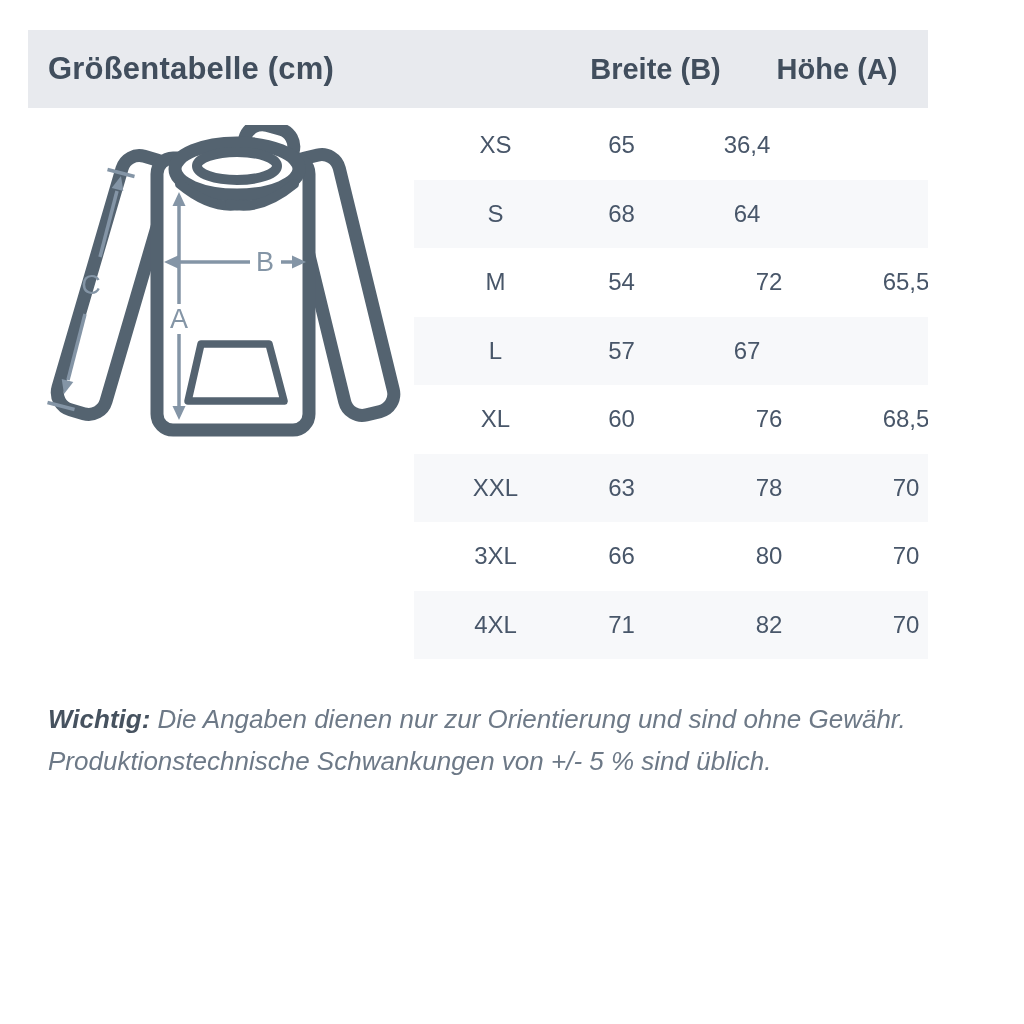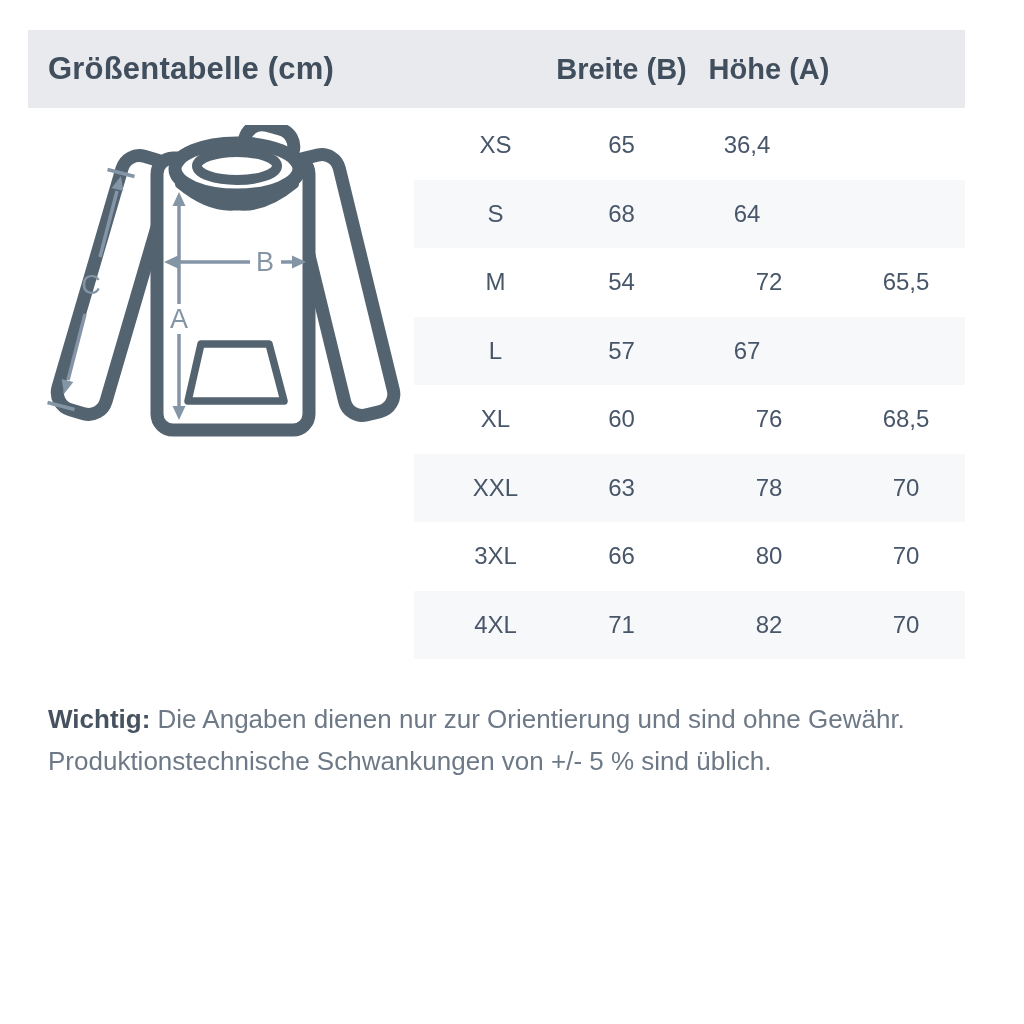--- a/index.html
+++ b/index.html
@@ -1,42 +1,42 @@
 <!DOCTYPE html>
 <html><head>
 <meta charset="utf-8">
 <style>
   html,body { margin:0; padding:0; background:#ffffff; }
   body { width:1024px; height:1024px; font-family:"Liberation Sans", sans-serif; }
-  .canvas { position:relative; width:928px; height:1024px; background:#ffffff; overflow:hidden;padding-left:37px; }
+  .canvas { position:relative; width:928px; height:1024px; background:#ffffff; overflow:hidden; }
 
   
   .band { position:absolute; left:28px; top:30px; width:976px; height:78px; background:#e8eaee; }
   .band-title { position:absolute; left:20px; top:0; height:78px; display:flex; align-items:center;
                 font-size:31px; font-weight:bold; color:#414e5d; letter-spacing:0.2px; }
   .band-cols { position:absolute; left:386px; top:0; width:590px; height:78px; display:grid;
-               grid-template-columns:143px 129px 166px 152px; }
+               grid-template-columns:143px 129px 166px 152px;gap:34px; }
   .band-col { display:flex; align-items:center; justify-content:center;
               font-size:29px; font-weight:bold; color:#414e5d; white-space:nowrap; }
   .band-col.c4 { padding-right:44px; }
 
   
   .table { position:absolute; left:414px; top:111px; width:590px; }
   .row { display:grid; grid-template-columns:143px 129px 166px 152px; height:68.5px; }
   .row:nth-child(even) { background:#f7f8fa; }
   .cell { display:flex; align-items:center; justify-content:center; font-size:24px; color:#485669; }
   .cell.c1 { padding-left:20px; }
   .cell.c4 { padding-right:44px; }
 
   
   .diagram { position:absolute; left:30px; top:125px; width:390px; height:330px; }
 
   
   .footer { position:absolute; left:48px; top:672px; width:930px;
-            font-size:26px; line-height:42px; color:#6d7987; }
+            font-size:26px; line-height:42px; color:#6d7987;font-style:italic; }
   .footer strong { color:#46525f; font-weight:bold; }
 </style>
 </head>
 <body>
 
 <div class="canvas">
 
   <div class="band">
     <div class="band-title">Größentabelle (cm)</div>
     <div class="band-cols">

